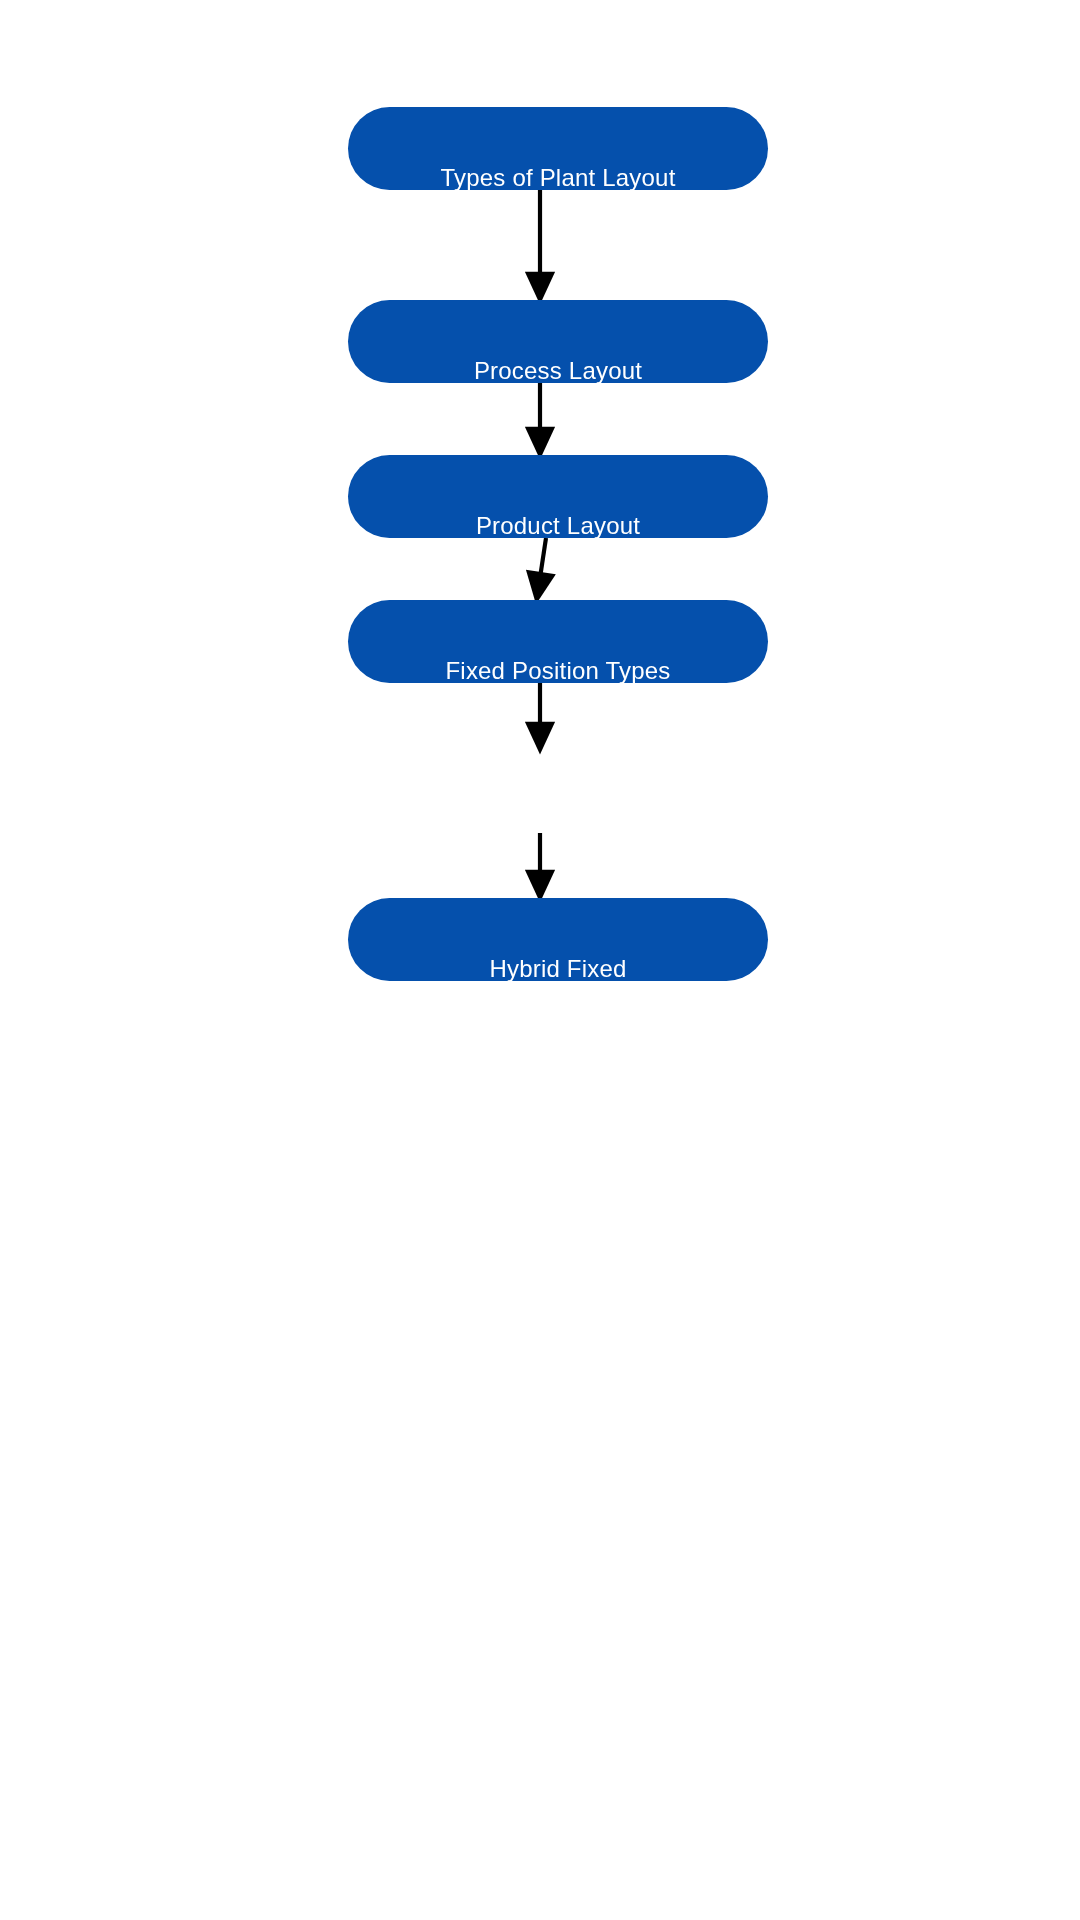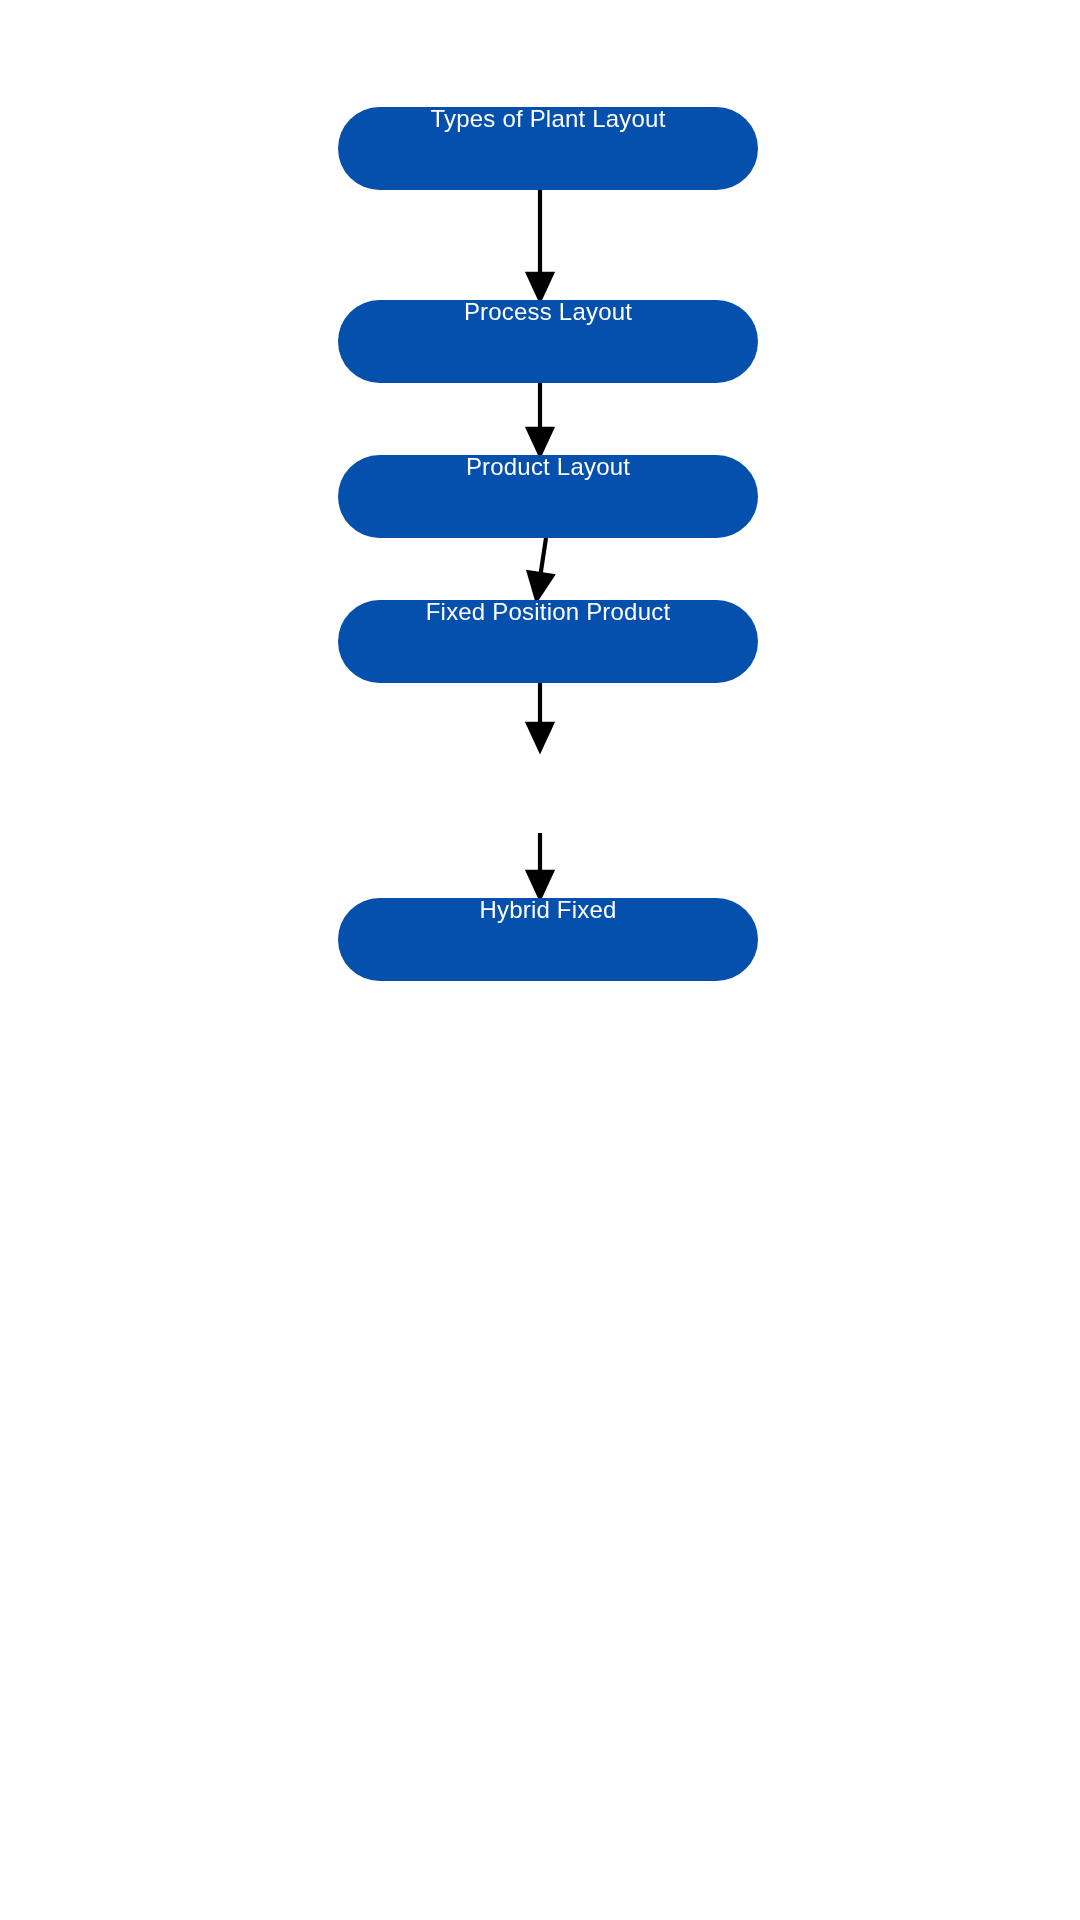--- a/index.html
+++ b/index.html
@@ -27,27 +27,27 @@
     left: 0;
     top: 0;
     width: 1080px;
     height: 1920px;
     pointer-events: none;
   }
 
   
   .node {
     position: absolute;
-    left: 338px;
+    left: 348px;
     width: 420px;
     height: 83px;
     border-radius: 9999px;
     background: #0550AC;
     display: flex;
-    align-items: flex-start;
+    align-items: flex-end;
     justify-content: center;
     box-sizing: border-box;
   }
   .node-label {
     color: #ffffff;
     font-size: 24px;
     font-weight: 400;
     letter-spacing: 0.2px;
     line-height: 1;
     white-space: nowrap;
@@ -100,21 +100,21 @@
 
   <div class="node node-1">
     <span class="node-label">Process Layout</span>
   </div>
 
   <div class="node node-2">
     <span class="node-label">Product Layout</span>
   </div>
 
   <div class="node node-3">
-    <span class="node-label">Fixed Position Product</span>
+    <span class="node-label">Fixed Position Types</span>
   </div>
 
 
   <div class="node node-5">
     <span class="node-label">Hybrid Fixed</span>
   </div>
 
 </div>
 
 </body></html>

